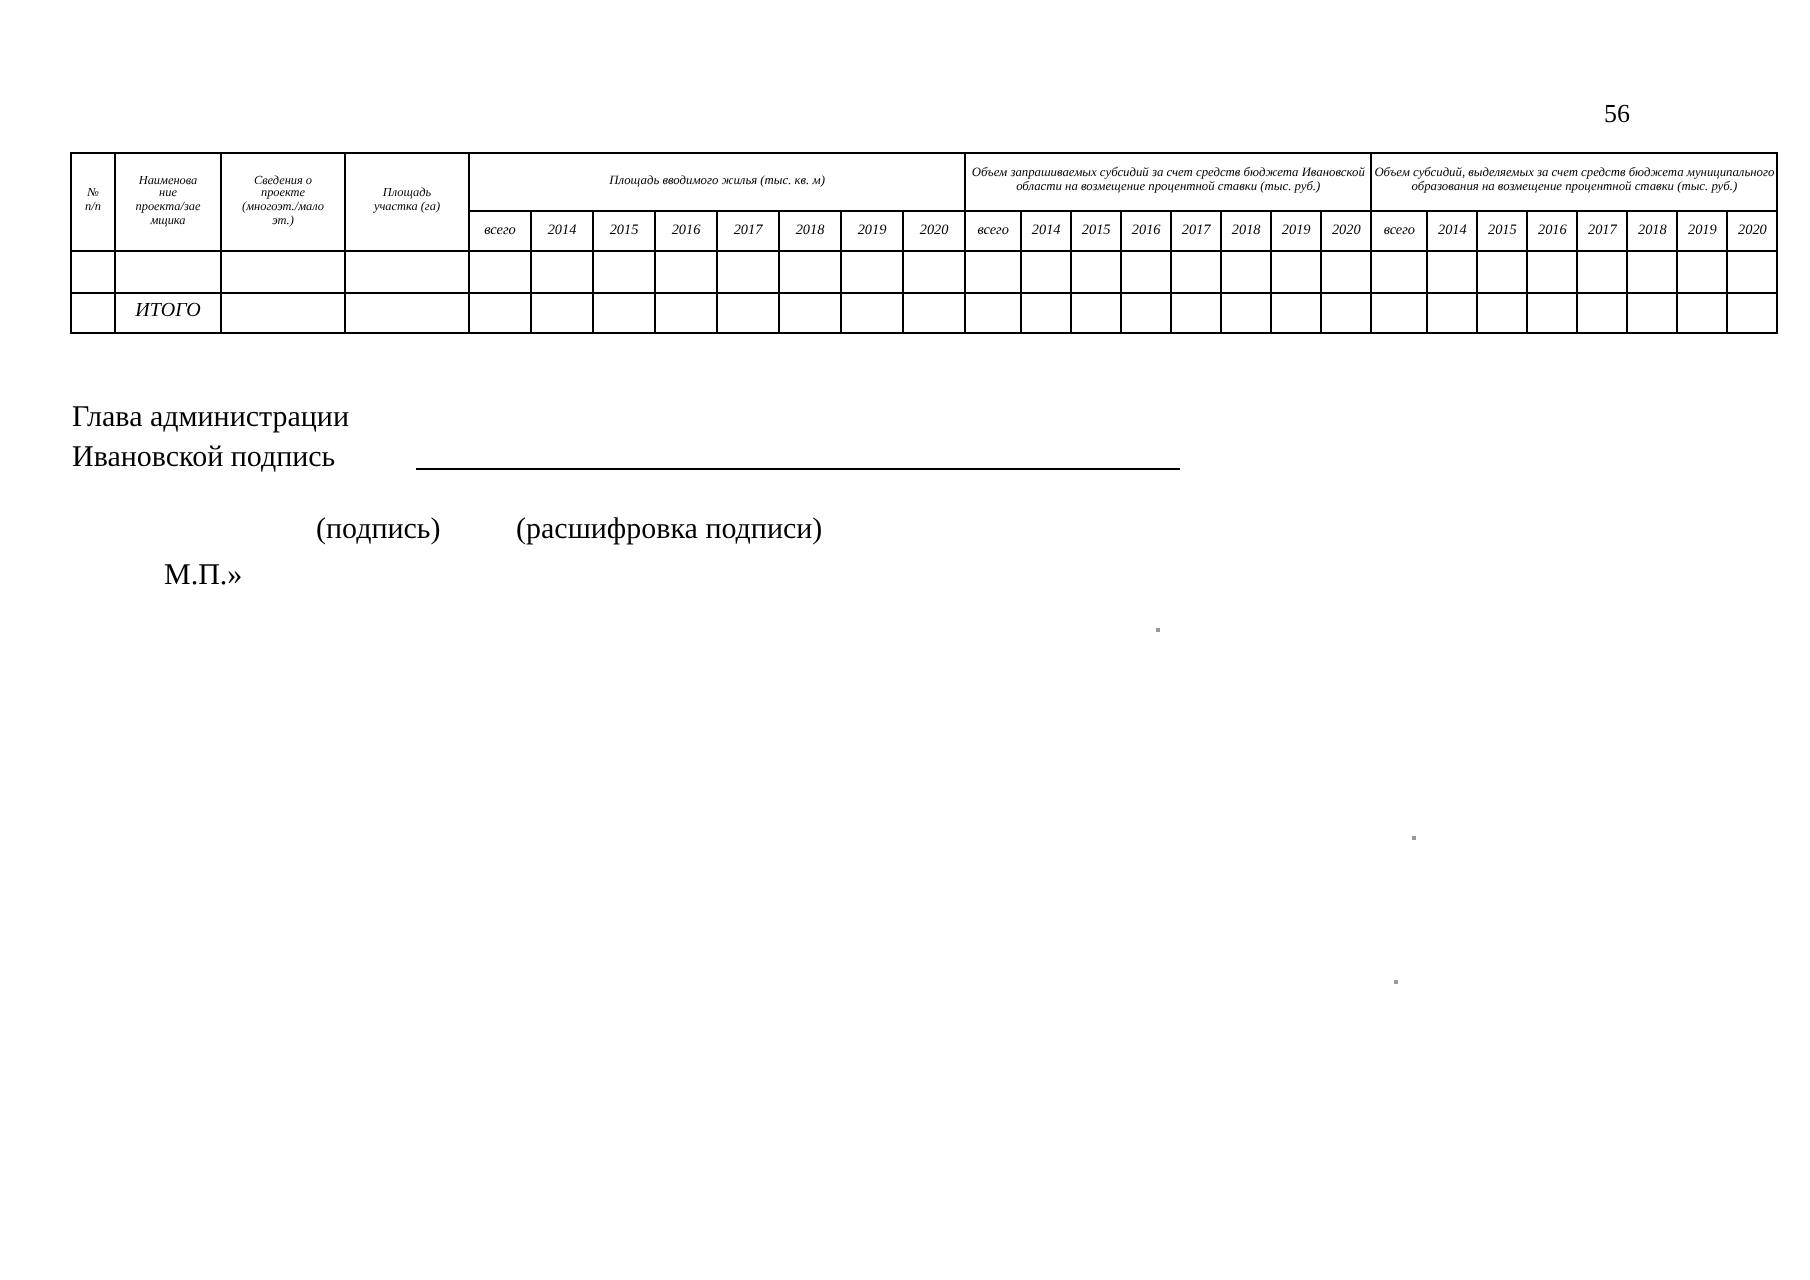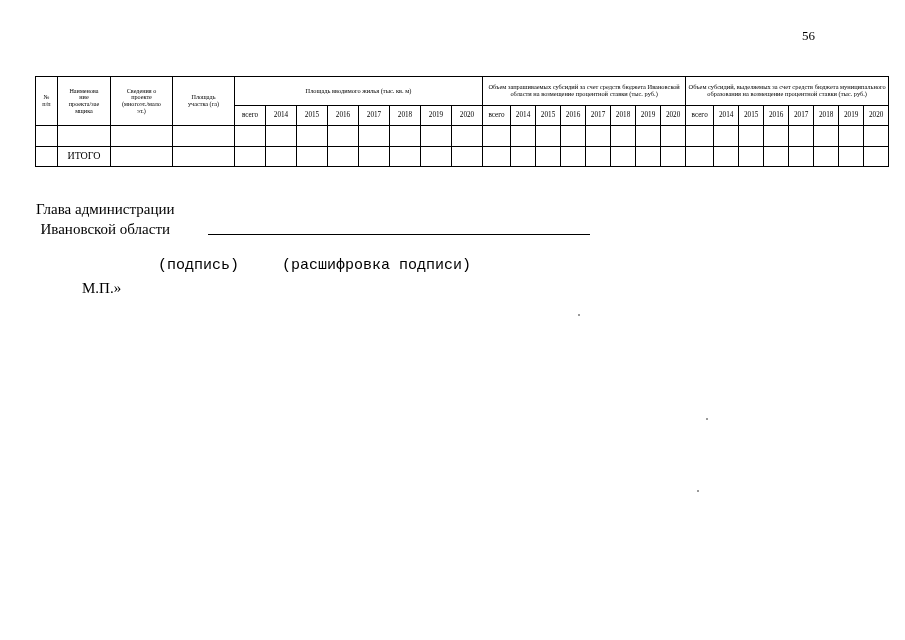--- a/index.html
+++ b/index.html
@@ -10,35 +10,36 @@
     width: 905px;
     height: 640px;
     background: #ffffff;
     font-family: "Liberation Serif", serif;
     color: #000000;
     position: relative;
     overflow: hidden;
   }
   .page-number {
     position: absolute;
-    top: 28px;
+    top: 49px;
     right: 90px;
     font-size: 13px;
     font-family: "Liberation Serif", serif;
   }
   .table-wrap {
     position: absolute;
     left: 35px;
     top: 76px;
     width: 836px;
   }
   table.doc-table {
     border-collapse: collapse;
     width: 836px;
     table-layout: fixed;
+    font-style: italic;
   }
   table.doc-table td,
   table.doc-table th {
     border: 1px solid #000000;
     font-weight: normal;
     text-align: center;
     vertical-align: middle;
     padding: 1px 1px;
     line-height: 1.08;
   }
@@ -74,42 +75,41 @@
     padding-left: 4px;
     font-family: "Liberation Serif", serif;
   }
   .signature-block {
     position: absolute;
     left: 36px;
     top: 200px;
     font-size: 15px;
     line-height: 1.33;
     font-family: "Liberation Serif", serif;
-    text-align: center;
   }
   .sig-line-row {
     position: relative;
     height: 22px;
   }
   .sig-text {
     display: inline-block;
   }
   .sig-rule {
     position: absolute;
     left: 172px;
     top: 14px;
     width: 382px;
     border-bottom: 1px solid #000000;
   }
   .sig-captions {
     position: absolute;
     left: 158px;
     top: 257px;
     font-size: 15px;
-    font-family: Liberation Mono, monospace;
+    font-family: Liberation Serif, serif;
   }
   .sig-captions .cap2 {
     display: inline-block;
     margin-left: 34px;
   }
   .mp {
     position: absolute;
     left: 50px;
     top: 280px;
     font-size: 15px;
@@ -268,21 +268,21 @@
         <td></td>
         <td></td>
       </tr>
     </tbody>
   </table>
 </div>
 
 <div class="signature-block">
   <div>Глава администрации</div>
   <div class="sig-line-row">
-    <span class="sig-text">Ивановской области</span>
+    <span class="sig-text">Ивановской подпись</span>
     <span class="sig-rule"></span>
   </div>
 </div>
 
 <div class="sig-captions">
   <span>(подпись)</span>
   <span class="cap2">(расшифровка подписи)</span>
 </div>
 
 <div class="mp">М.П.»</div>

